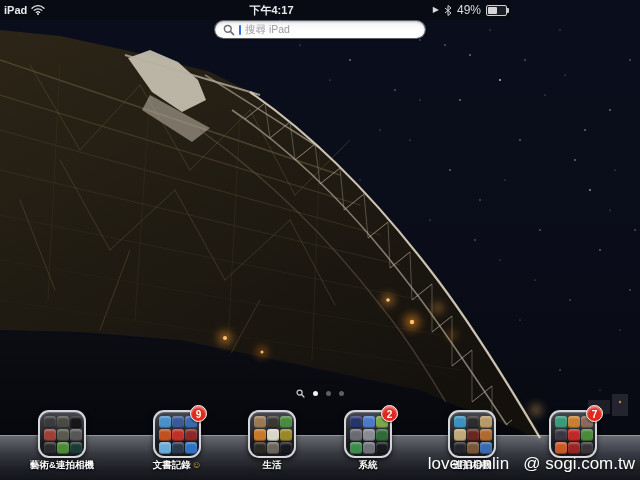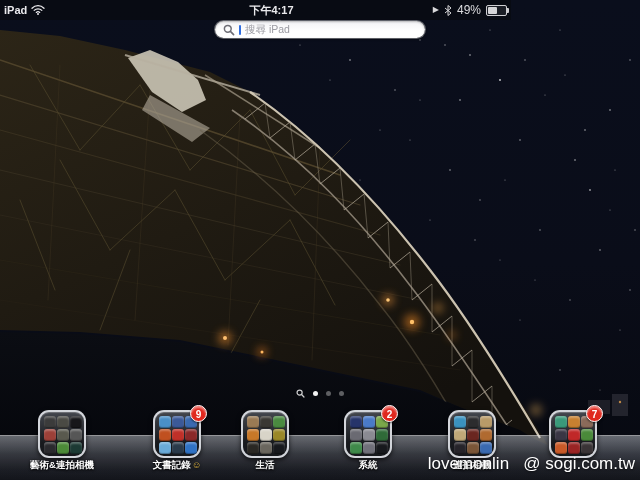--- a/index.html
+++ b/index.html
@@ -281,21 +281,21 @@
     <div class="mini" style="background: rgb(106, 170, 216);"></div>
     <div class="mini" style="background: rgb(42, 58, 74);"></div>
     <div class="mini" style="background: rgb(47, 114, 196);"></div>
     <span class="badge" style="background: rgb(224, 40, 30);">9</span>
   </div>
   <div class="folder-label">
     <span>文書記錄</span><span class="emoji">☺</span>
   </div>
 </div>
 
-<div class="folder" style="left:241px">
+<div class="folder" style="left:248px">
   <div class="folder-icon">
     <div class="mini" style="background: rgb(154, 122, 84);"></div>
     <div class="mini" style="background: rgb(58, 56, 51);"></div>
     <div class="mini" style="background: rgb(74, 138, 64);"></div>
     <div class="mini" style="background: rgb(200, 120, 40);"></div>
     <div class="mini" style="background: rgb(216, 212, 200);"></div>
     <div class="mini" style="background: rgb(154, 136, 40);"></div>
     <div class="mini" style="background: rgb(42, 40, 36);"></div>
     <div class="mini" style="background: rgb(106, 102, 94);"></div>
     <div class="mini"></div>

